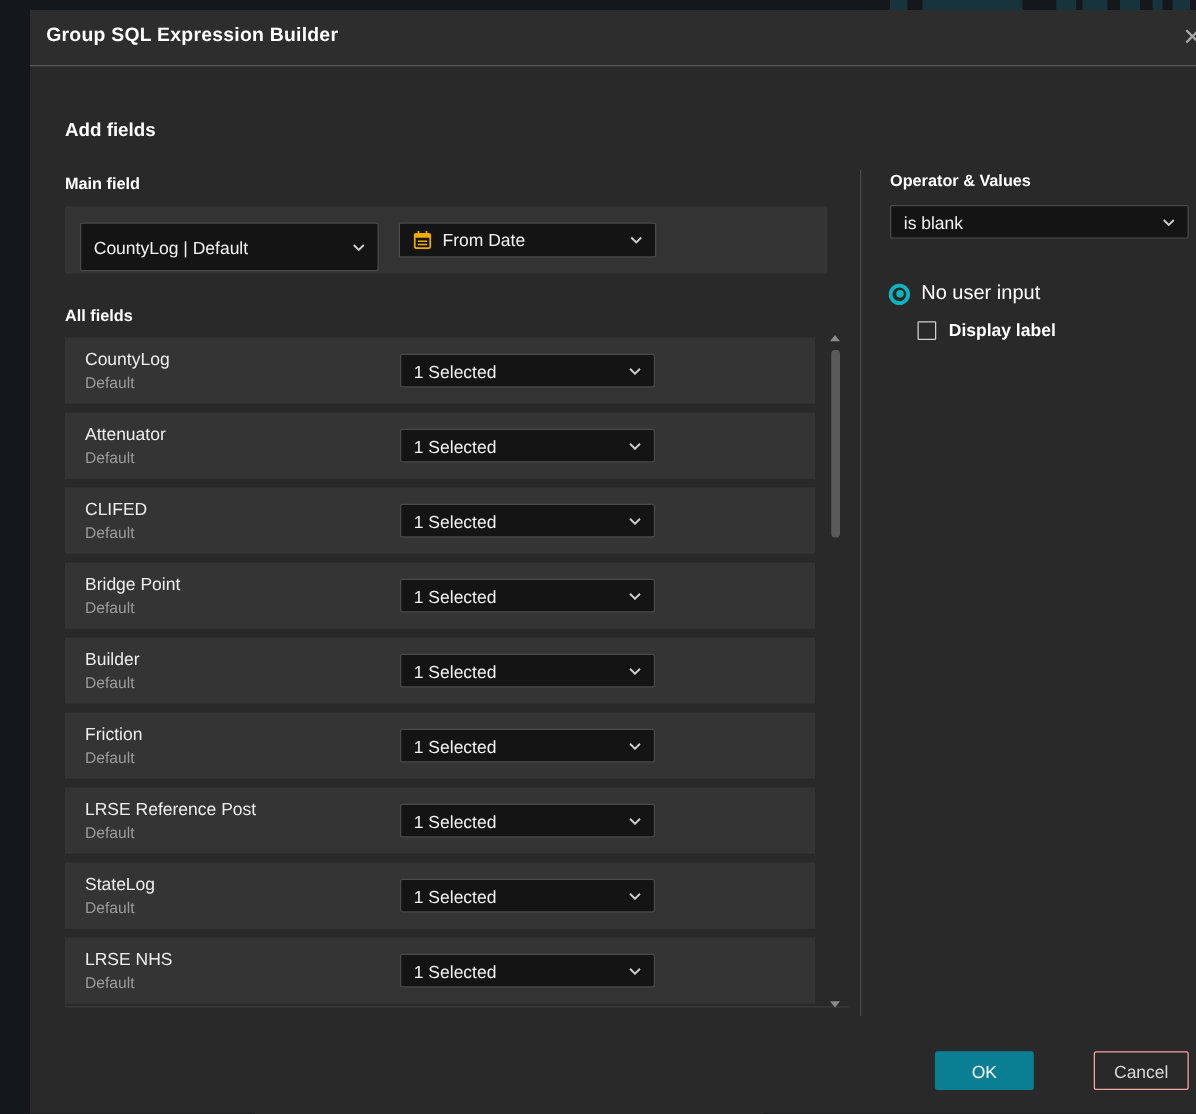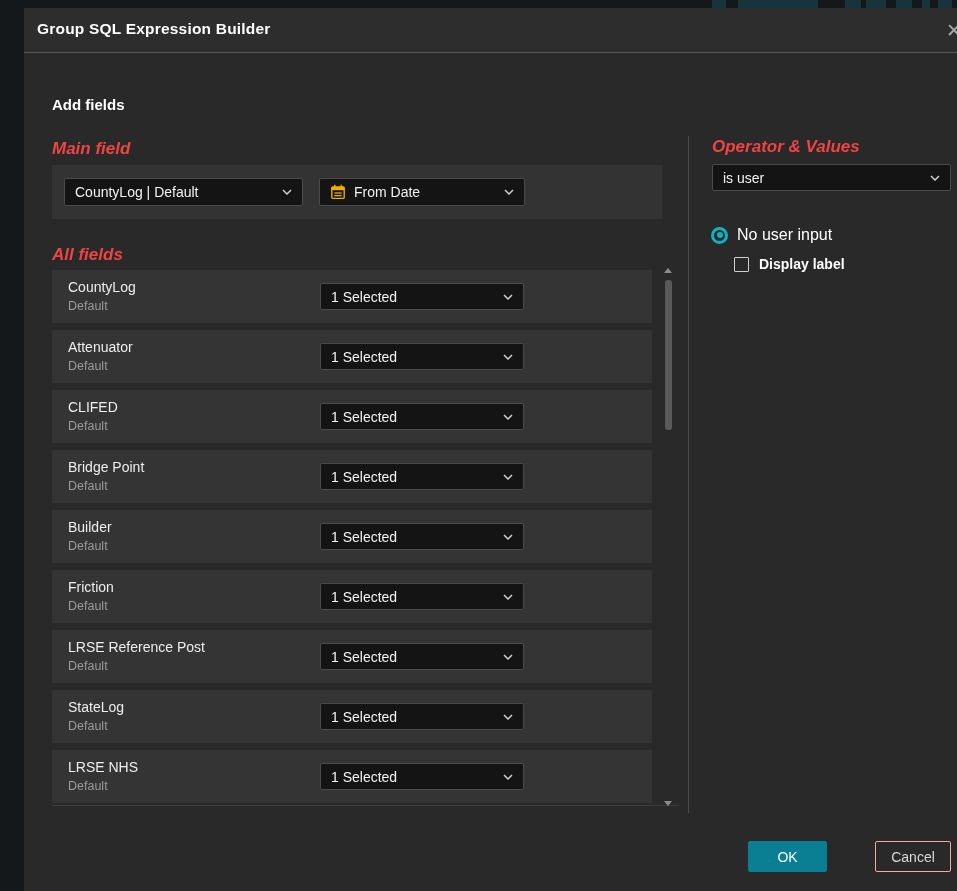--- a/index.html
+++ b/index.html
@@ -26,35 +26,35 @@
     position:absolute; left:13px; top:12px;
     font-size:15.5px; font-weight:700; color:#ffffff; letter-spacing:.2px;
   }
   .close-btn {
     position:absolute; right:14px; top:9px; width:26px; height:26px;
     display:flex; align-items:center; justify-content:center;
     color:#a8a8a8; font-size:19px; font-weight:300; cursor:pointer; line-height:1;
   }
 
   .heading { position:absolute; left:28px; top:88px; font-size:15px; font-weight:700; color:#ffffff; }
-  .section-label { position:absolute; font-size:17px; font-weight:700; color:#ef4444;font-style:italic; }
+  .section-label { position:absolute; font-size:13px; font-weight:700; color:#ffffff; }
 
   
   .main-field-band {
     position:absolute; left:28px; top:157px; width:610px; height:54px; background:#333333;
   }
   .select {
     display:flex; align-items:center; gap:8px;
     background:#141414; border:1px solid #4a4a4a; border-radius:2px;
     padding:0 10px; color:#f2f2f2; font-size:14px; cursor:pointer;
   }
   .select .grow { flex:1 1 auto; white-space:nowrap; overflow:hidden; }
   .chev { flex:0 0 auto; }
 
-  .sel-source { position:absolute; left:12px; top:13px; width:239px; height:28px; }
+  .sel-source { position:absolute; left:12px; top:13px; width:239px; height:39px; }
   .sel-field  { position:absolute; left:267px; top:13px; width:206px; height:28px; }
 
   
   .rows { position:absolute; left:28px; top:262px; width:600px; }
   .field-row {
     position:relative; height:53px; margin-bottom:7px; background:#343434;
   }
   .row-name { position:absolute; left:16px; top:9px; font-size:14px; color:#ededed; }
   .row-sub  { position:absolute; left:16px; top:29px; font-size:12.5px; color:#9b9b9b; }
   .row-select { position:absolute; left:268px; top:13px; width:204px; height:27px; }
@@ -263,21 +263,21 @@
       <div class="sb-arrow-up"></div>
       <div class="sb-thumb"></div>
       <div class="sb-arrow-down"></div>
     </div>
 
     <div class="v-divider"></div>
 
     <div class="section-label op-label">Operator &amp; Values</div>
 
     <div class="select sel-operator">
-      <span class="grow">is user</span>
+      <span class="grow">is blank</span>
       <svg class="chev" width="10" height="6" viewBox="0 0 10 6">
           <polyline points="1,1 5,5 9,1" fill="none" stroke="#cfcfcf" stroke-width="1.5"></polyline>
         </svg>
     </div>
 
     <div class="radio-row">
       <span class="radio"></span>
       <span class="radio-label">No user input</span>
     </div>
 

